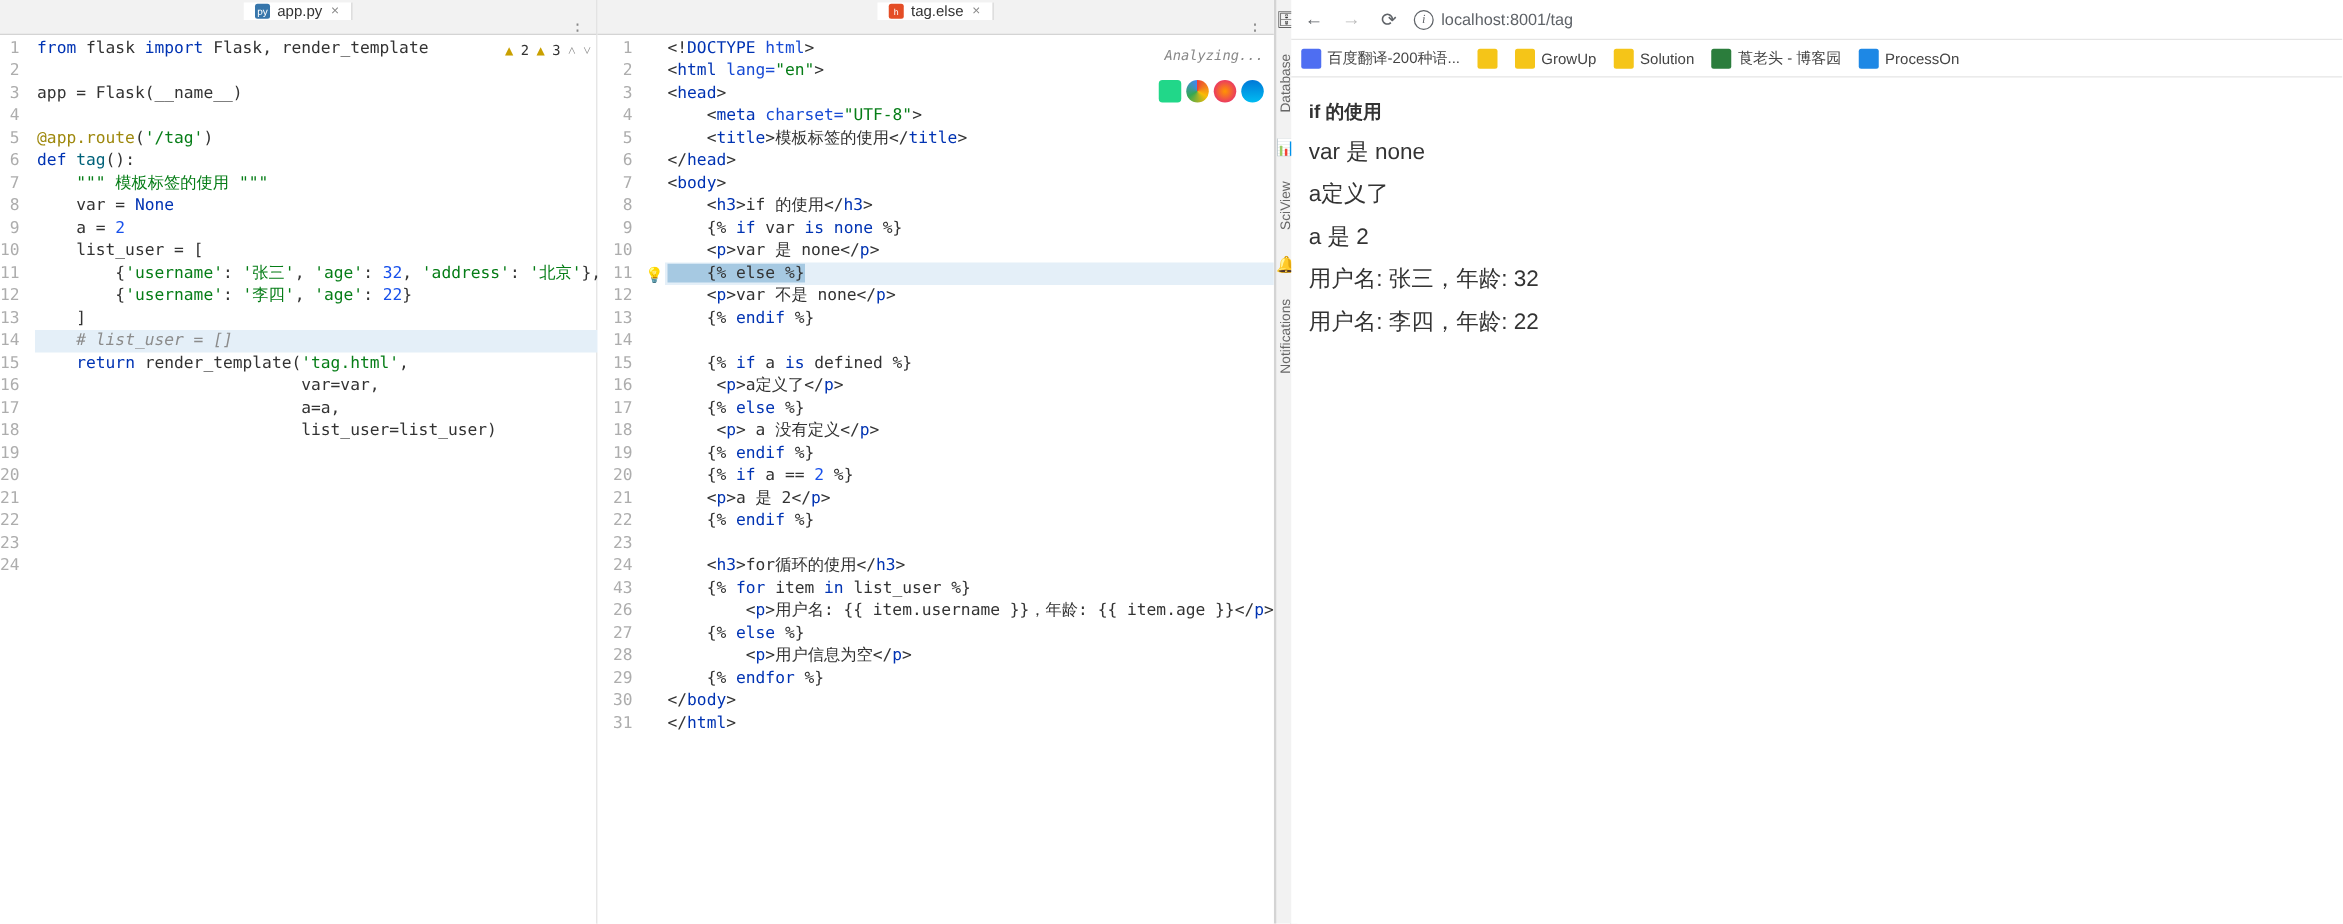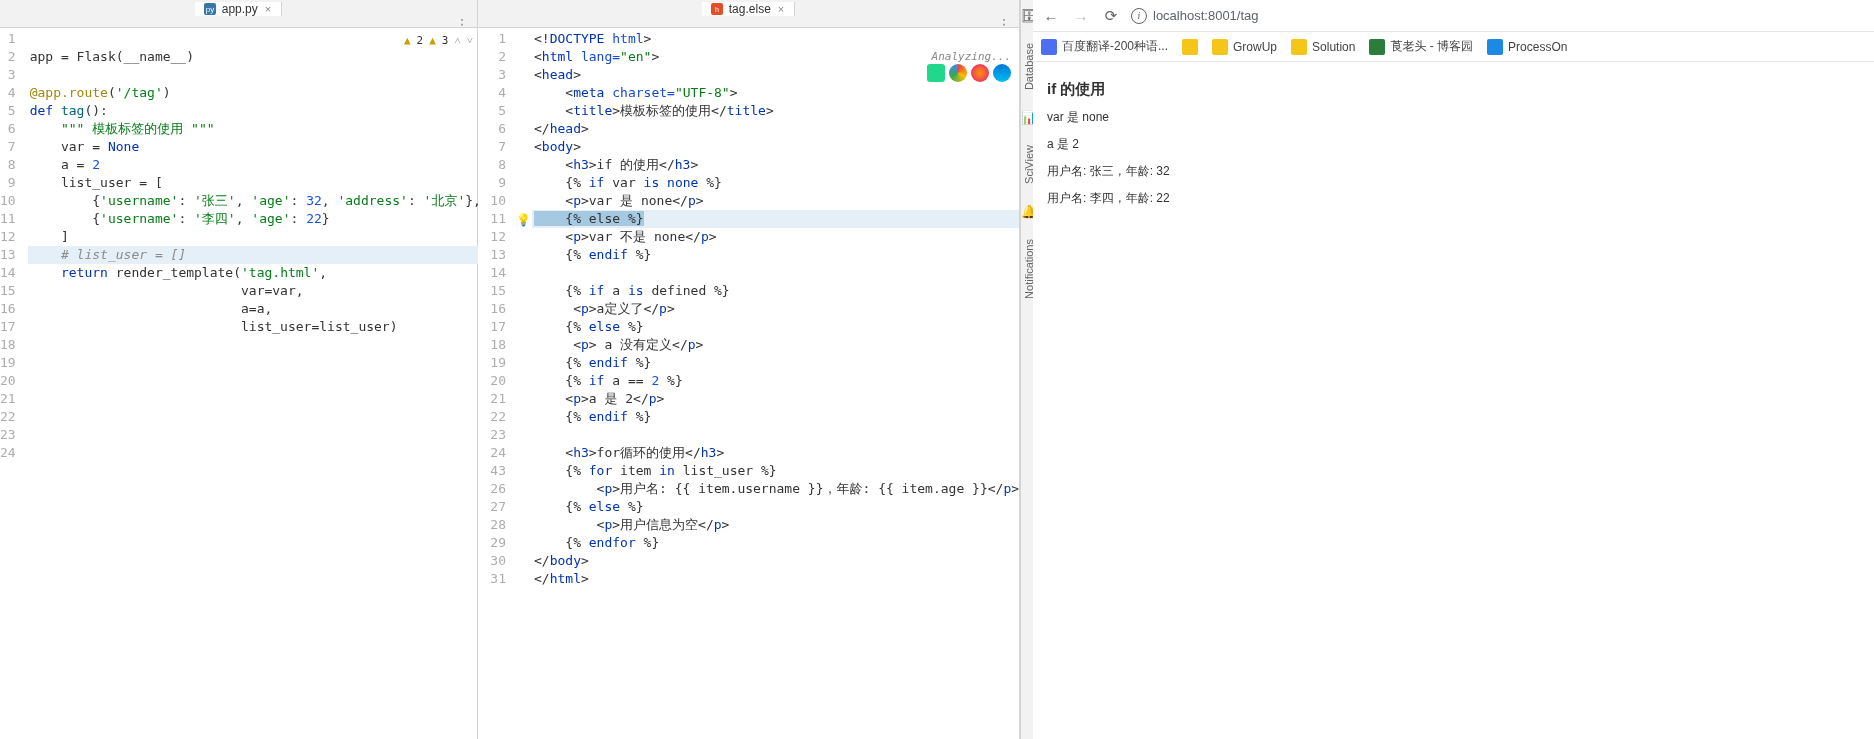--- a/index.html
+++ b/index.html
@@ -28,39 +28,39 @@
 .num { color: #1750eb; }
 .fn { color: #00627a; }
 .tag { color: #0033b3; }
 .attr { color: #174ad4; }
 .attrval { color: #067d17; }
 .dec { color: #9e880d; }
 .comment { color: #8c8c8c; font-style: italic; }
 .tmpl { color: #0033b3; }
 .warnings { position: absolute; right: 8px; top: 4px; font-size: 11px; display: flex; gap: 6px; align-items: center; }
 .warn-badge { color: #c9a000; }
-.analyzing { position: absolute; right: 8px; top: 20px; font-size: 11px; color: #888; font-style: italic; }
+.analyzing { position: absolute; right: 8px; top: 8px; font-size: 11px; color: #888; font-style: italic; }
 .browser-icons { position: absolute; right: 8px; top: 36px; display: flex; gap: 4px; }
 .bicon { width: 18px; height: 18px; border-radius: 3px; }
 .sidebar-right { width: 22px; background: #f2f2f2; border-left: 1px solid #d4d4d4; display: flex; flex-direction: column; align-items: center; padding-top: 8px; gap: 20px; }
 .sidebar-label { writing-mode: vertical-rl; font-size: 11px; color: #666; transform: rotate(180deg); }
 .bulb { position: absolute; left: -16px; top: 1px; color: #e8a33d; font-size: 12px; }
 
 .browser-panel { flex: 1; display: flex; flex-direction: column; background: #fff; }
 .browser-toolbar { height: 32px; display: flex; align-items: center; padding: 0 8px; gap: 10px; border-bottom: 1px solid #e5e5e5; }
 .nav-btn { width: 20px; color: #5f6368; font-size: 15px; text-align: center; }
 .nav-btn.disabled { color: #bbb; }
 .addr-bar { flex: 1; display: flex; align-items: center; gap: 6px; font-size: 13px; color: #5f6368; }
 .info-icon { width: 16px; height: 16px; border: 1.5px solid #5f6368; border-radius: 50%; display: flex; align-items: center; justify-content: center; font-size: 10px; font-family: serif; font-style: italic; }
 .bookmark-bar { height: 30px; display: flex; align-items: center; padding: 0 8px; gap: 14px; font-size: 12px; border-bottom: 1px solid #e5e5e5; }
 .bookmark { display: flex; align-items: center; gap: 5px; color: #444; }
 .bm-icon { width: 16px; height: 16px; border-radius: 2px; display: inline-block; }
 .page-content { padding: 12px 14px; font-family: "Microsoft YaHei", Arial, sans-serif; }
 .page-content h3 { font-size: 15px; font-weight: bold; margin: 6px 0 10px 0; }
-.page-content p { font-size: 12px; margin: 10px 0; }
+.page-content p { font-size: 18px; margin: 10px 0; }
 </style>
 </head>
 <body>
 
 <div class="main-container">
 
   <div class="ide-panel">
 
     <div class="editor-col left">
       <div class="tab-bar">
@@ -131,20 +131,21 @@
           </div>
         <div class="code-col" id="code-left">
           <div class="warnings">
             <span class="warn-badge">▲</span>
               <span>2</span>
             <span class="warn-badge">▲</span>
               <span>3</span>
             <span style="color:#888;">˄</span>
             <span style="color:#888;">˅</span>
           </div>
+        <div class="code-line"><span class="kw">from</span><span> flask </span><span class="kw">import</span><span> Flask</span><span>,</span><span> render_template</span></div>
             <div class="code-line"><span></span></div>
             <div class="code-line"><span>app = Flask(__name__)</span></div>
             <div class="code-line"><span></span></div>
             <div class="code-line"><span class="dec">@app.route</span><span>(</span><span class="str">'/tag'</span><span>)</span></div>
             <div class="code-line"><span class="kw">def </span><span class="fn">tag</span><span>():</span></div>
             <div class="code-line"><span>    </span><span class="str">""" 模板标签的使用 """</span></div>
             <div class="code-line"><span>    var = </span><span class="kw">None</span></div>
             <div class="code-line"><span>    a = </span><span class="num">2</span></div>
             <div class="code-line"><span>    list_user = [</span></div>
             <div class="code-line"><span>        {</span><span class="str">'username'</span><span>: </span><span class="str">'张三'</span><span>, </span><span class="str">'age'</span><span>: </span><span class="num">32</span><span>, </span><span class="str">'address'</span><span>: </span><span class="str">'北京'</span><span>},</span></div>
@@ -330,18 +331,19 @@
           <span>莨老头 - 博客园</span>
         </div>
         <div class="bookmark">
           <span class="bm-icon" style="background: rgb(30, 136, 229);"></span>
           <span>ProcessOn</span>
         </div>
       </div>
     <div class="page-content">
       <h3>if 的使用</h3>
       <p>var 是 none</p>
+      <p>a定义了</p>
       <p>a 是 2</p>
       <p>用户名: 张三，年龄: 32</p>
       <p>用户名: 李四，年龄: 22</p>
     </div>
   </div>
 </div>
 
 </body></html>

